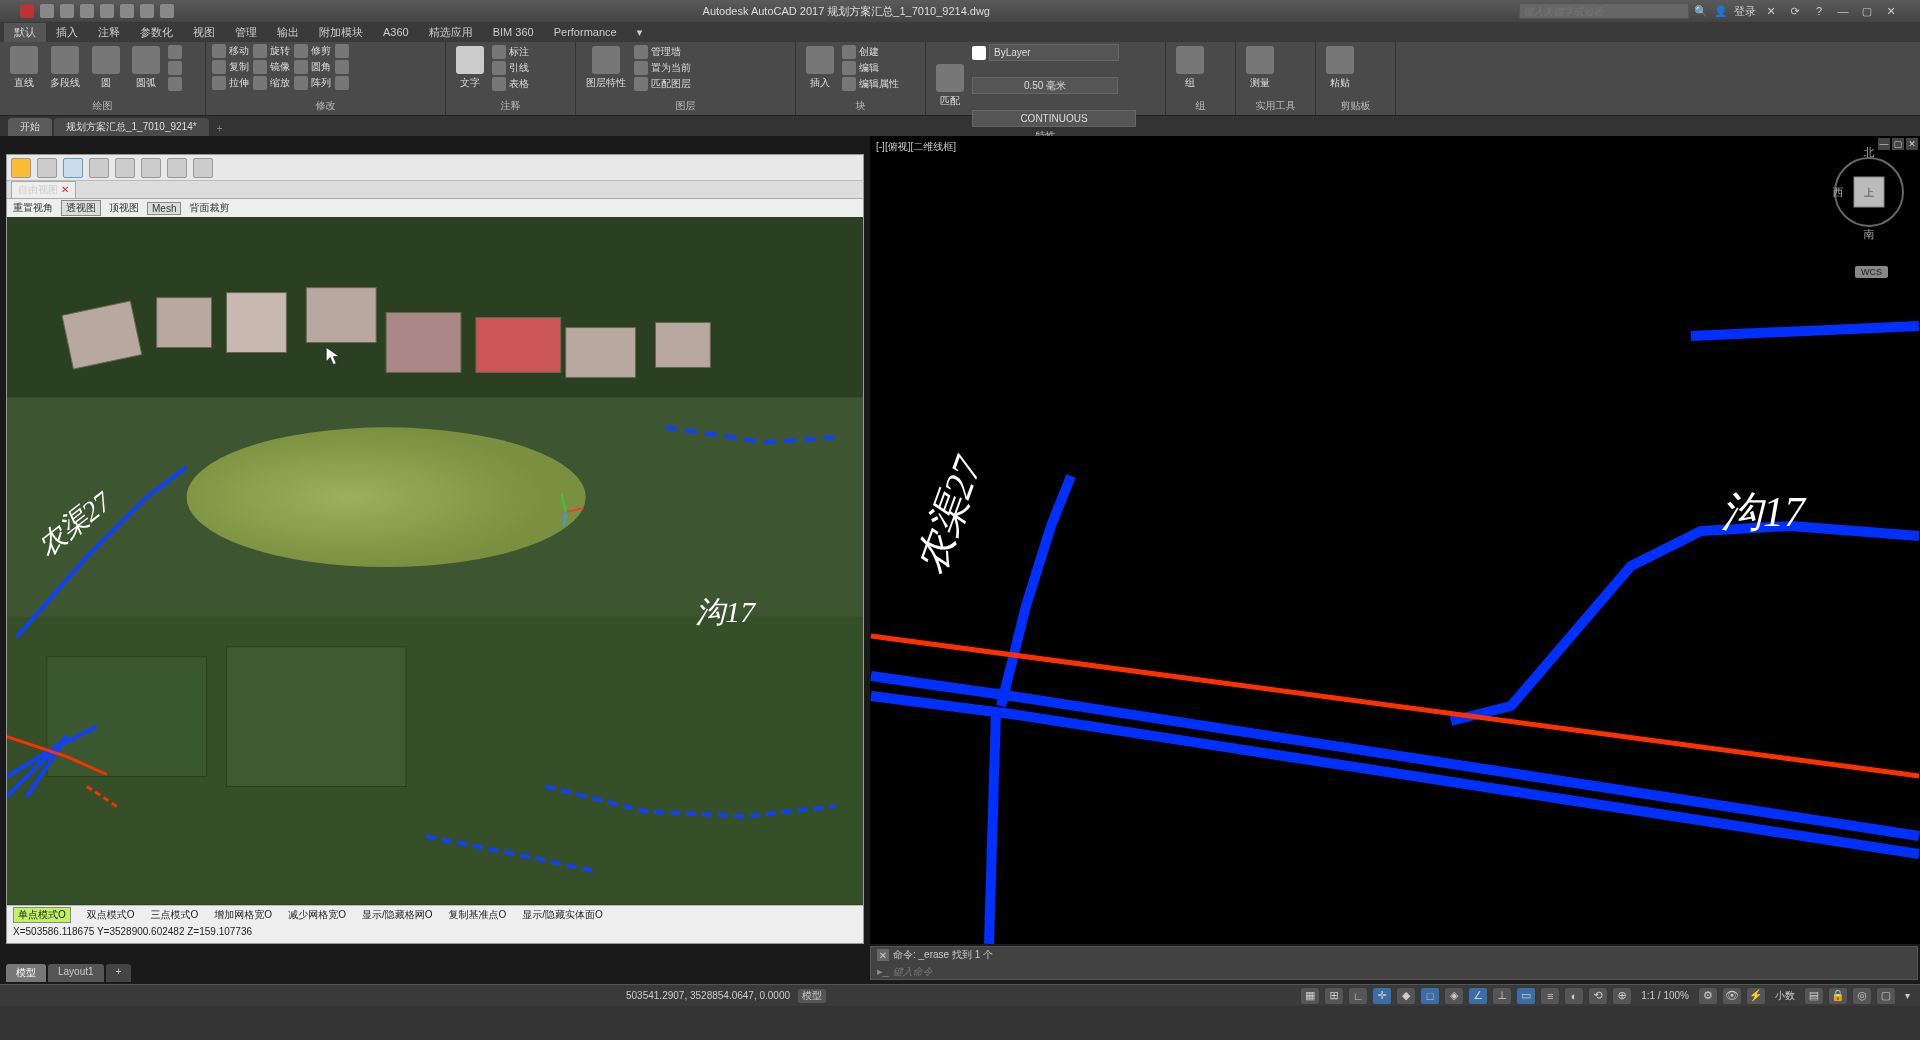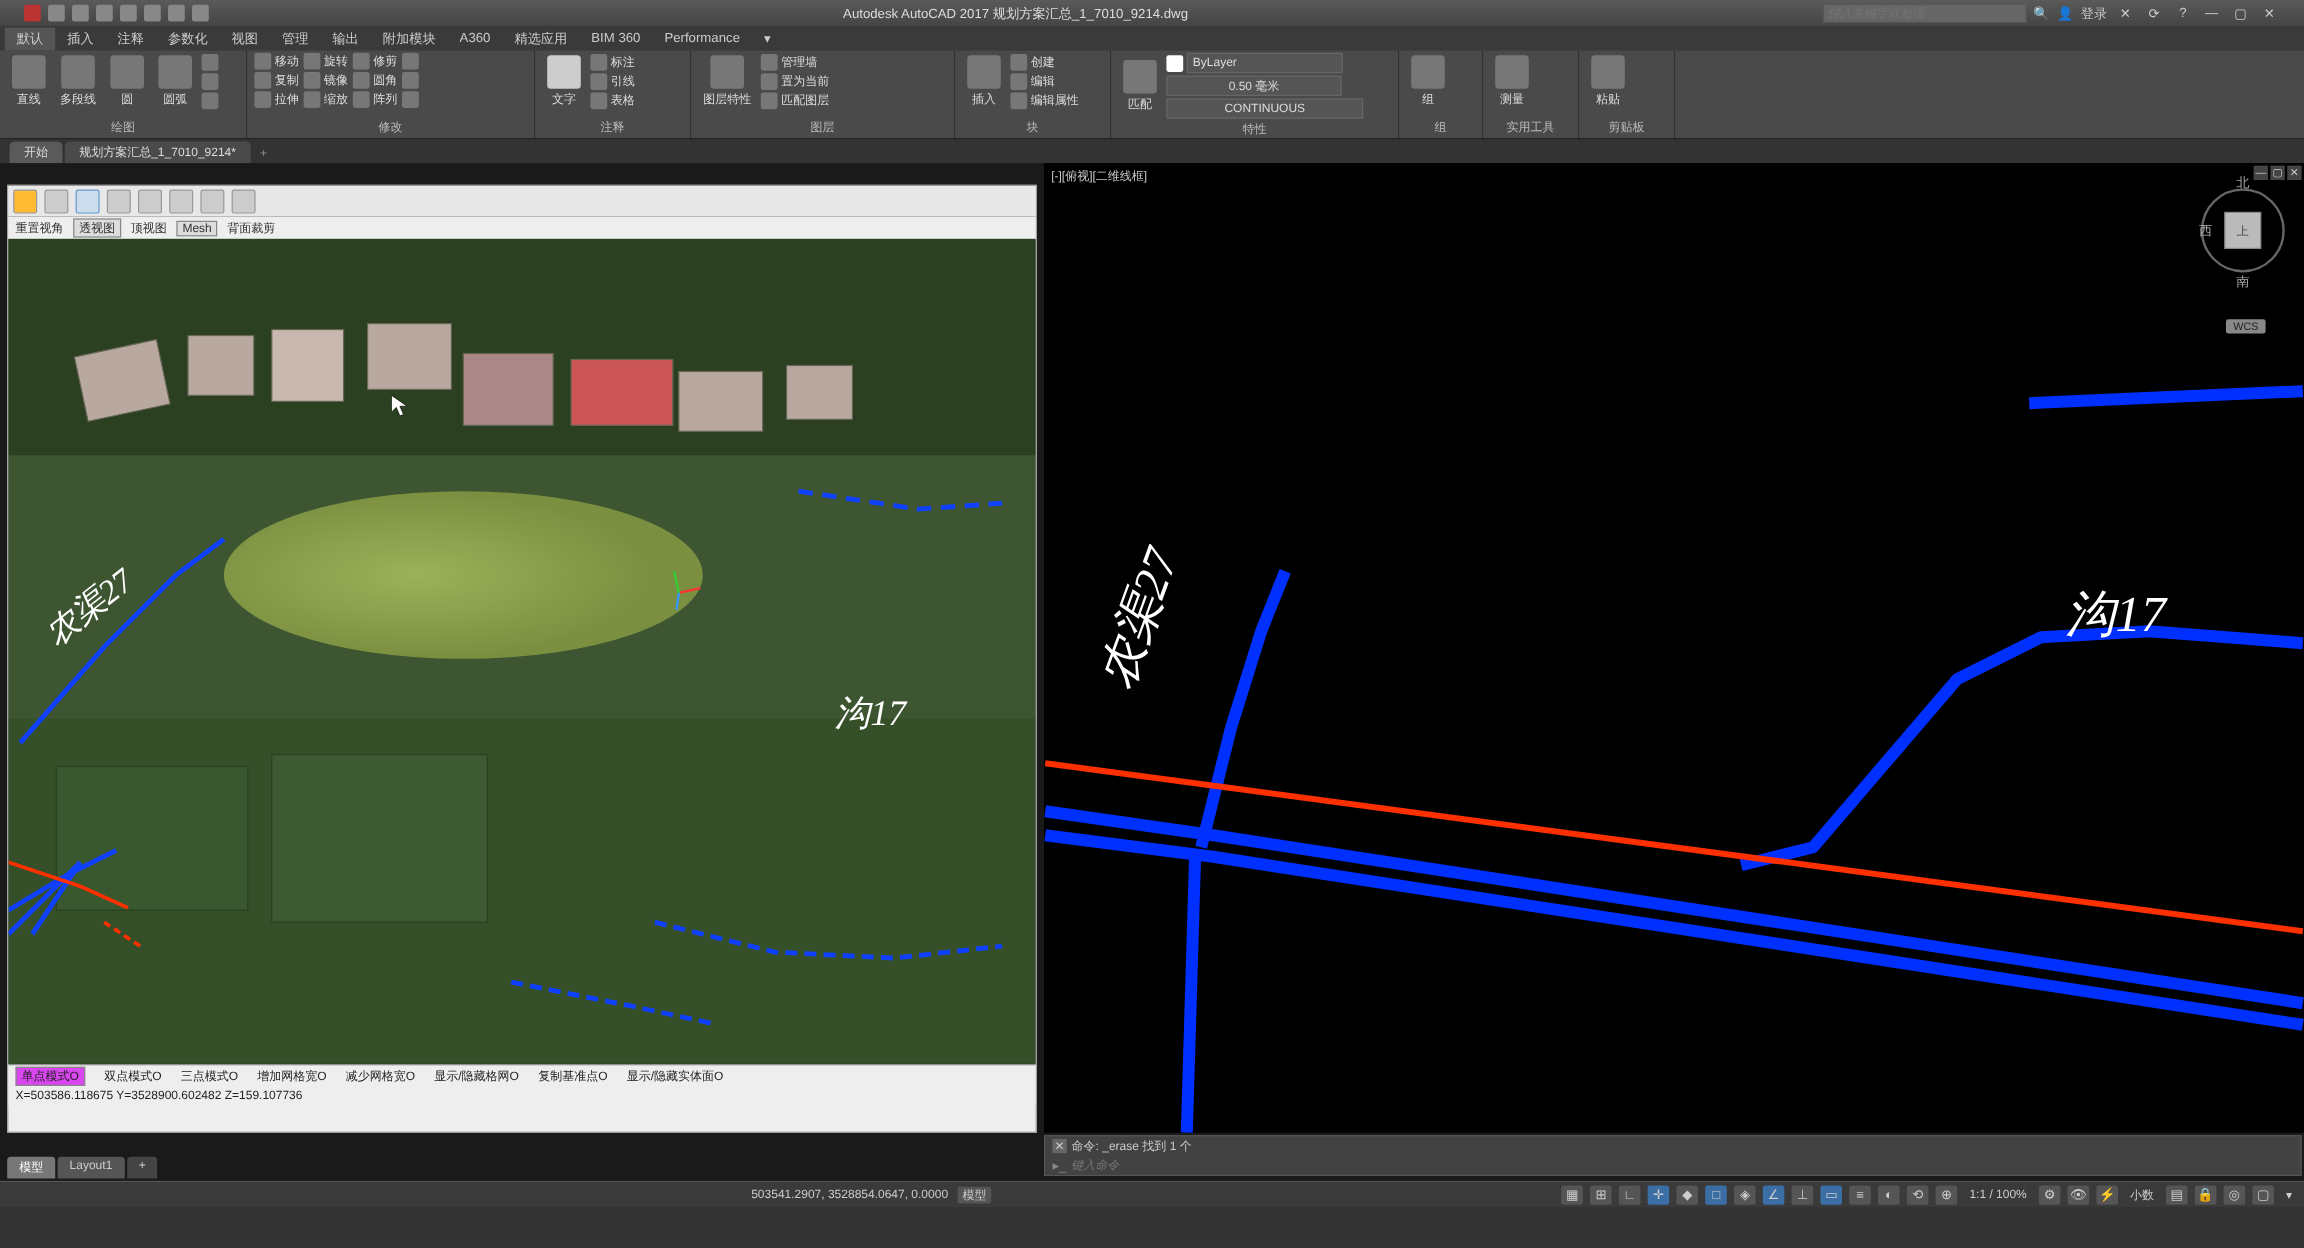--- a/index.html
+++ b/index.html
@@ -41,21 +41,21 @@
 .left-pane .toolbar .tico { width:20px; height:20px; background:#ccc; border:1px solid #999; border-radius:2px;}
 .left-pane .toolbar .tico.active { background:#cde; border-color:#69c;}
 .left-pane .tab-row { height:18px; background:#ddd; border-bottom:1px solid #aaa; display:flex; align-items:center; padding:0 4px; font-size:10px;}
 .left-pane .tab-row .tt { padding:1px 6px; background:#eee; border:1px solid #aaa; margin-right:2px; cursor:pointer;}
 .left-pane .tab-row .tt .x { color:#c33; margin-left:3px;}
 .left-pane .ctl-row { height:18px; background:#eee; display:flex; align-items:center; gap:8px; padding:0 6px; font-size:10px; color:#333;}
 .left-pane .ctl-row .btn { border:1px solid #888; padding:0 4px; background:#ddd; cursor:pointer;}
 .left-pane .viewport { position:relative; height:688px; background:#2a3a2a; overflow:hidden;}
 .left-pane .viewport svg { width:100%; height:100%;}
 .left-pane .status { height:18px; background:#eee; border-top:1px solid #bbb; display:flex; gap:16px; padding:0 6px; font-size:10px; color:#222; align-items:center;}
-.left-pane .status .sbtn { border:1px solid #888; padding:0 4px; background:#d946ef;}
+.left-pane .status .sbtn { border:1px solid #888; padding:0 4px; background:#bef264;}
 .left-pane .coord { height:16px; padding:0 6px; font-size:10px; color:#222; display:flex; align-items:center; background:#eee;}
 
 .right-pane { position:absolute; left:870px; top:0; right:0; height:808px; background:#000;}
 .right-pane .vp-label { position:absolute; top:4px; left:6px; color:#ccc; font-size:10px;}
 .right-pane svg { width:100%; height:100%;}
 .right-pane .viewcube { position:absolute; top:6px; right:14px; width:74px; height:100px;}
 .right-pane .viewcube .wcs { position:absolute; bottom:-36px; right:18px; background:#888; color:#222; font-size:9px; padding:1px 6px; border-radius:2px;}
 .right-pane .vp-ctrl { position:absolute; top:2px; right:2px; display:flex; gap:2px;}
 .right-pane .vp-ctrl span { width:12px; height:12px; background:#444; color:#ccc; font-size:9px; display:flex; align-items:center; justify-content:center;}
 
@@ -304,21 +304,21 @@
     </div>
     <div class="plabel">块</div>
   </div>
 
   <div class="panel" style="width:240px">
     <div class="row">
       <div class="big">
           <div class="ico"></div>
           <div class="lbl">匹配</div>
         </div>
-      <div style="display:flex;flex-direction:column;gap:2px">
+      <div style="display:flex;flex-direction:column;gap:16px">
         <div class="mini">
             <div class="ico" style="width:14px;height:14px;background:#fff"></div>
             <input class="prop-select" value="ByLayer" style="">
           </div>
         <div class="mini">
             <input class="prop-select" style="width: 146px; text-align: center;" value="0.50 毫米">
           </div>
         <div class="mini">
             <input class="prop-select" style="width: 164px; text-align: center;" value="CONTINUOUS">
           </div>
@@ -382,20 +382,23 @@
   <div class="left-pane">
     <div class="toolbar">
       <div class="tico" style="background:#fb3"></div>
       <div class="tico"></div>
       <div class="tico active"></div>
       <div class="tico"></div>
       <div class="tico"></div>
       <div class="tico"></div>
       <div class="tico"></div>
       <div class="tico"></div>
+    </div>
+    <div class="tab-row">
+      <span class="tt"><span>自由视图</span><span class="x">✕</span></span>
     </div>
     <div class="ctl-row">
       <span>重置视角</span>
       <span class="btn">透视图</span>
       <span>顶视图</span>
       <span class="btn">Mesh</span>
       <span>背面裁剪</span>
     </div>
     <div class="viewport">
       <svg viewBox="0 0 858 688">

